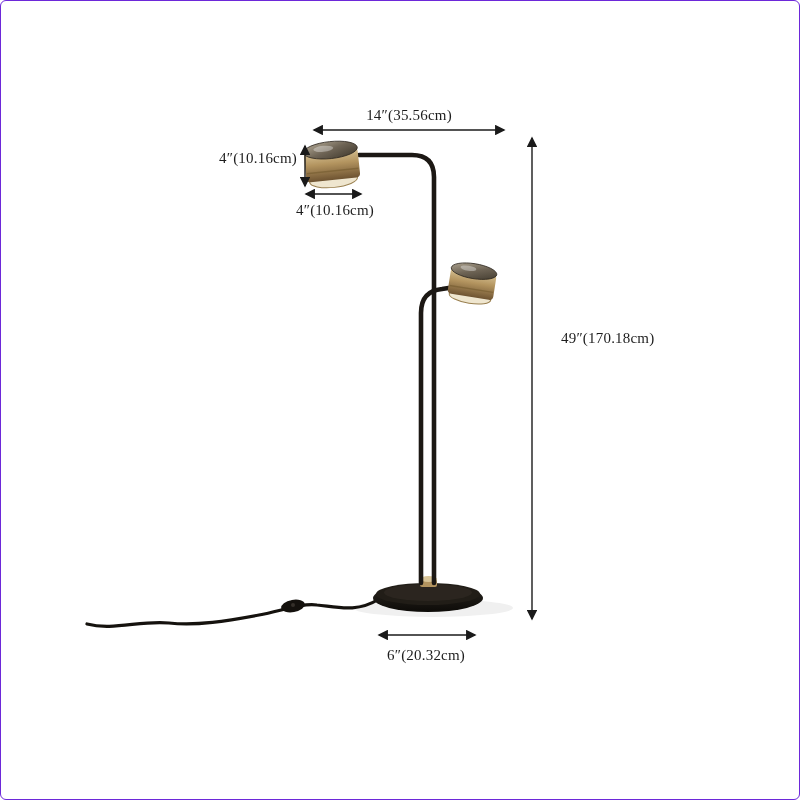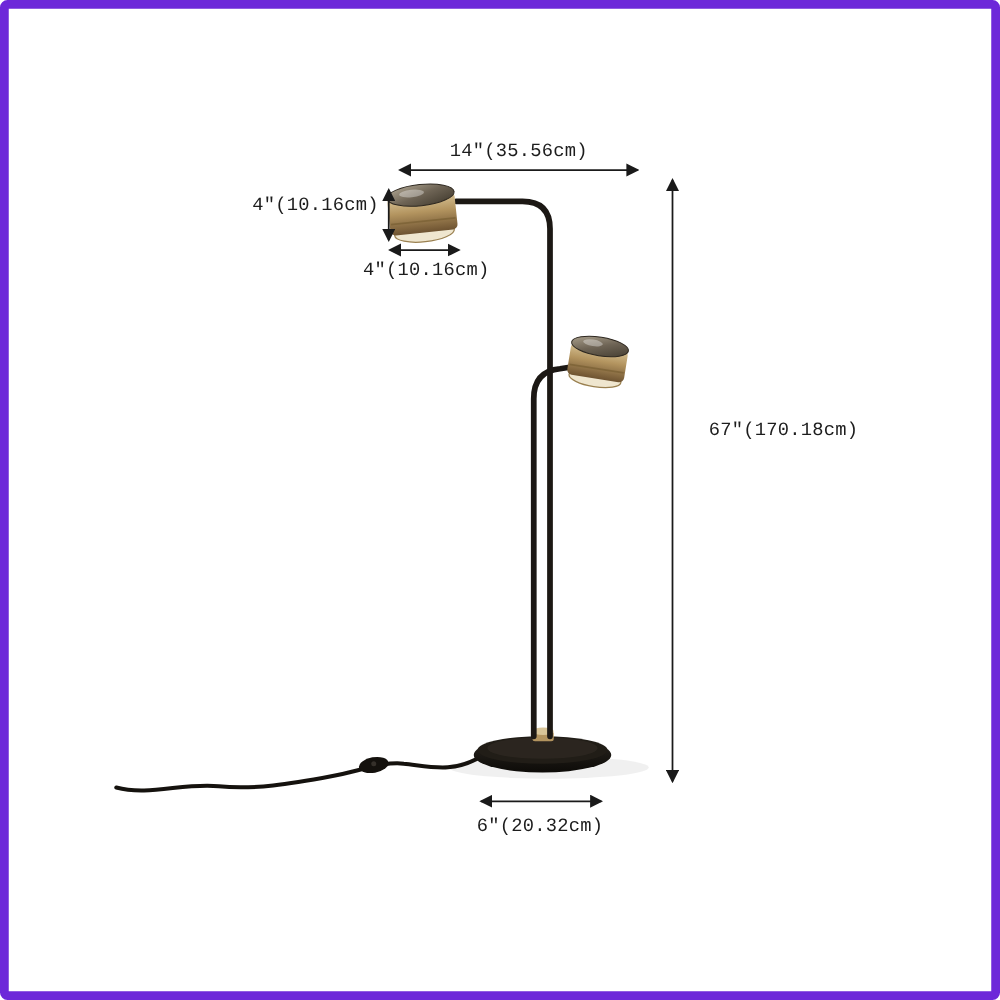--- a/index.html
+++ b/index.html
@@ -1,19 +1,19 @@
 <!DOCTYPE html>
 <html><head>
 <meta charset="utf-8">
 <style>
   html,body{margin:0;padding:0;background:#ffffff;}
   .canvas{
     position:relative;width:800px;height:800px;background:#ffffff;
-    border:7px solid #6d28d9;border-radius:6px;box-sizing:border-box;
-    font-family:Liberation Mono, monospace;overflow:hidden;text-align:right;
+    border:1px solid #6d28d9;border-radius:6px;box-sizing:border-box;
+    font-family:Liberation Serif, serif;overflow:hidden;text-align:right;
   }
   .canvas svg{position:absolute;left:0;top:0;}
   .dim-label{
     position:absolute;font-size:15px;color:#1d1d1d;white-space:nowrap;
     letter-spacing:.2px;
   }
   .center{transform:translateX(-50%);}
   .right-align{transform:translateX(-100%);}
 </style>
 </head>
@@ -88,17 +88,17 @@
       <line x1="378" y1="634" x2="474" y2="634" marker-start="url(#arrow)" marker-end="url(#arrow)"></line>
     </g>
   </svg>
 
   <div class="dim-label center" style="left:408px;top:106px;">14″(35.56cm)</div>
 
   <div class="dim-label right-align" style="left:296px;top:149px;">4″(10.16cm)</div>
 
   <div class="dim-label center" style="left:334px;top:201px;">4″(10.16cm)</div>
 
-  <div class="dim-label" style="left:560px;top:329px;">67″(170.18cm)</div>
+  <div class="dim-label" style="left:560px;top:329px;">49″(170.18cm)</div>
 
   <div class="dim-label center" style="left:425px;top:646px;">6″(20.32cm)</div>
 
 </div>
 
 </body></html>

